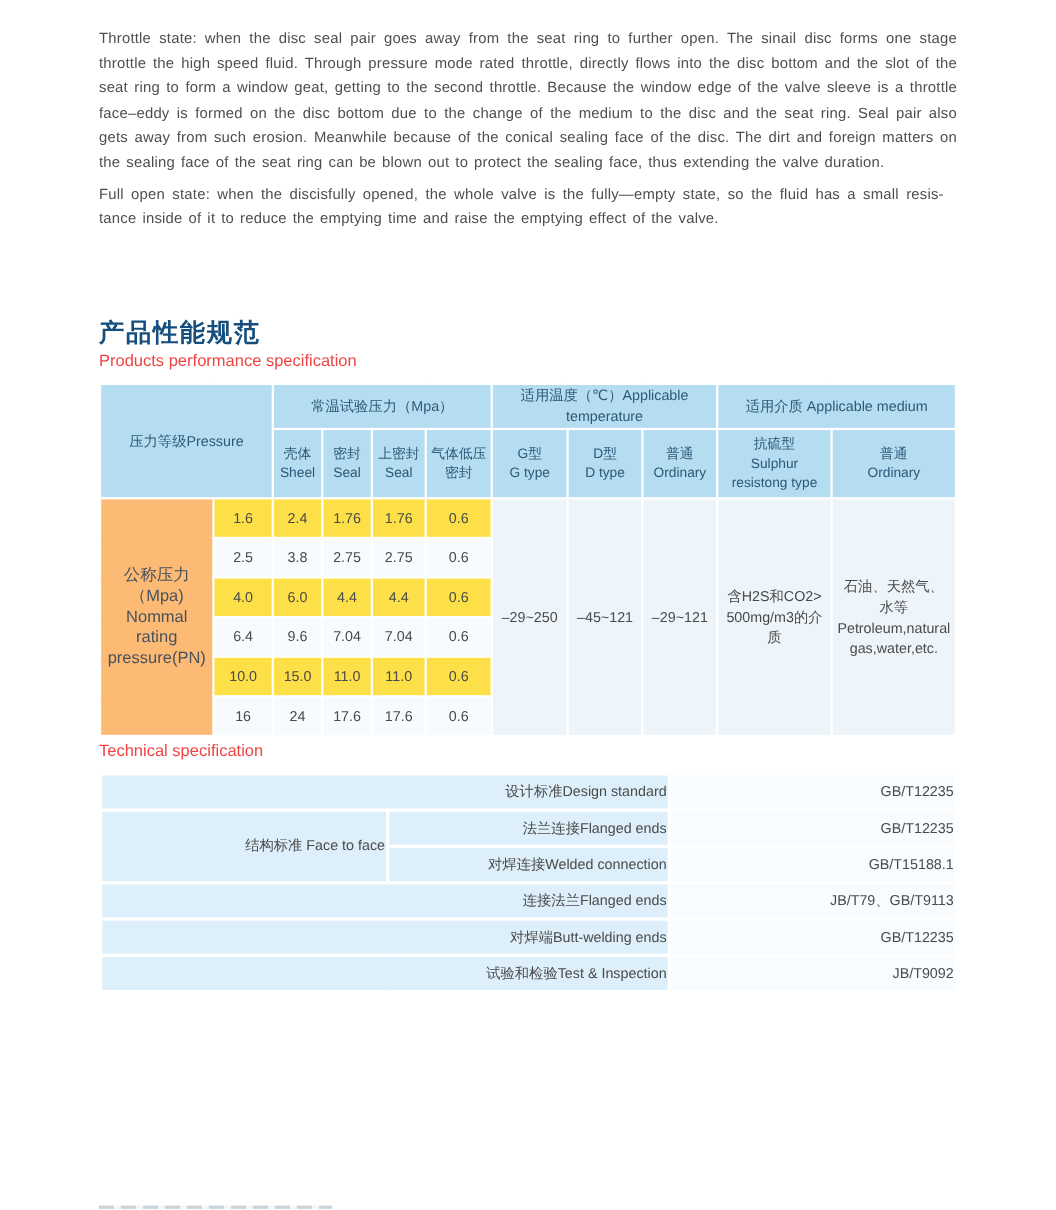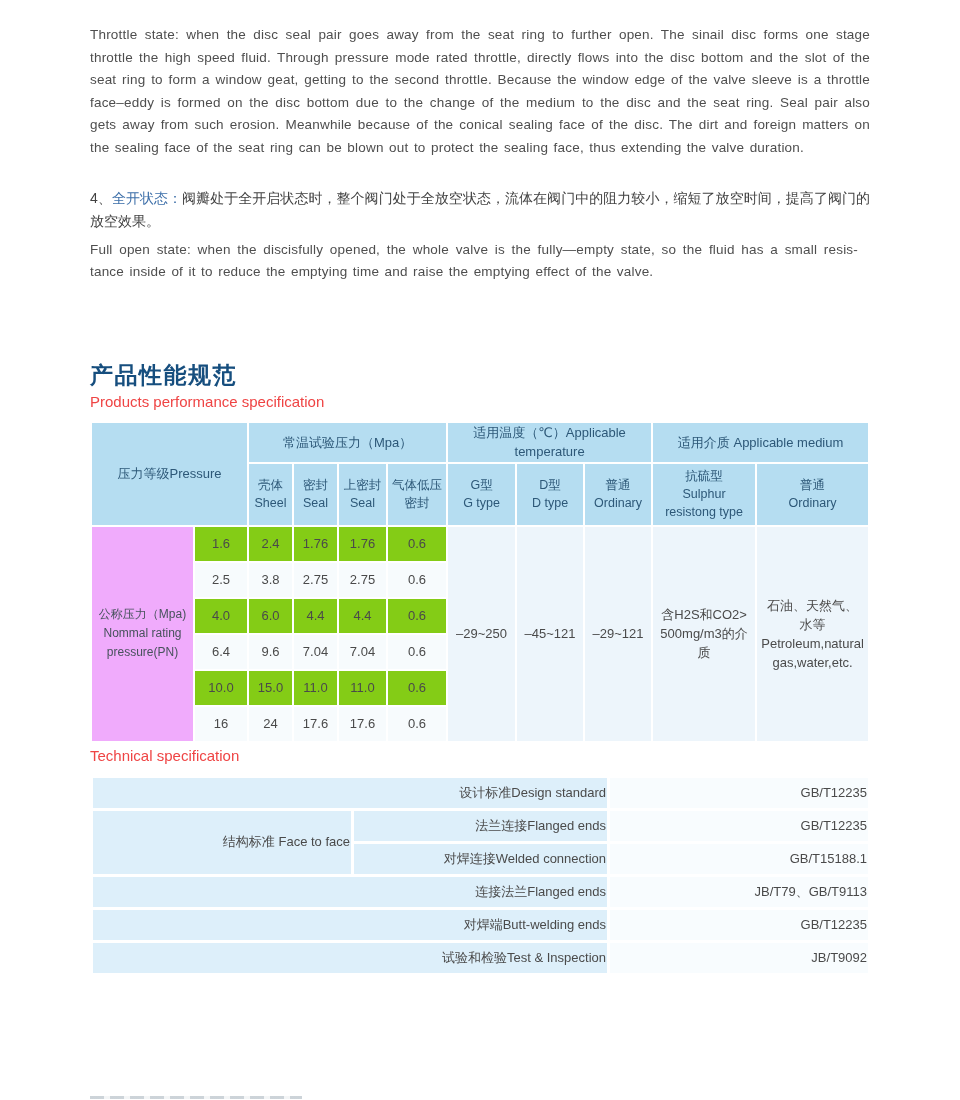--- a/index.html
+++ b/index.html
@@ -32,23 +32,23 @@
   table{border-collapse:collapse;table-layout:fixed;margin-top:10px;}
   .perf{width:778px;}
   .perf th,.perf td{
     border:2px solid #ffffff;text-align:center;vertical-align:middle;
     white-space:pre-line;padding:0 2px;box-sizing:border-box;
   }
   .perf th{background:#b5ddf1;color:#2d5878;font-weight:normal;font-size:13px;line-height:19px;}
   .perf tr.grp th{height:41px;}
   .perf tr.sub th{height:63px;font-size:12.5px;line-height:18px;}
   .perf td{font-size:13px;color:#4a4a4a;height:36px;}
-  .perf td.rowlabel{background:#f0abfc;font-size:12px;line-height:19px;color:#47525c;}
+  .perf td.rowlabel{background:#fdba74;font-size:15px;line-height:19px;color:#47525c;}
   .perf td.spancell{background:#edf5fb;line-height:19px;}
-  .perf td.c-odd{background:#84cc16;}
+  .perf td.c-odd{background:#fde047;}
   .perf td.c-even{background:#f7fbfd;}
 
   
   .tech{width:778px;}
   .tech td{
     border:3px solid #ffffff;text-align:right;vertical-align:middle;height:33px;
     font-size:13px;color:#4a4a4a;box-sizing:border-box;white-space:pre-line;
   }
   .tech td.lbl{background:#ddeffa;}
   .tech td.val{background:#f8fcfe;}
@@ -60,21 +60,20 @@
       rgba(110,130,145,0.35) 0 14px, rgba(110,130,145,0.08) 14px 20px);
   }
 </style>
 </head>
 <body>
 
 <div class="content">
 
   <p class="para">Throttle state: when the disc seal pair goes away from the seat ring to further open. The sinail disc forms one stage throttle the high speed fluid. Through pressure mode rated throttle, directly flows into the disc bottom and the slot of the seat ring to form a window geat, getting to the second throttle. Because the window edge of the valve sleeve is a throttle face–eddy is formed on the disc bottom due to the change of the medium to the disc and the seat ring. Seal pair also gets away from such erosion. Meanwhile because of the conical sealing face of the disc. The dirt and foreign matters on the sealing face of the seat ring can be blown out to protect the sealing face, thus extending the valve duration.</p>
 
-  <p class="para-zh"><span>4、</span><span class="hl">全开状态：</span><span>阀瓣处于全开启状态时，整个阀门处于全放空状态，流体在阀门中的阻力较小，缩短了放空时间，提高了阀门的放空效果。</span></p>
 
   <p class="para para-en">Full open state: when the discisfully opened, the whole valve is the fully—empty state, so the fluid has a small resis-tance inside of it to reduce the emptying time and raise the emptying effect of the valve.</p>
 
   <h2 class="section-title">产品性能规范</h2>
   <div class="section-caption">Products performance specification</div>
 
   <table class="perf">
     <colgroup>
       <col style="width:103px">
         <col style="width:54px">

